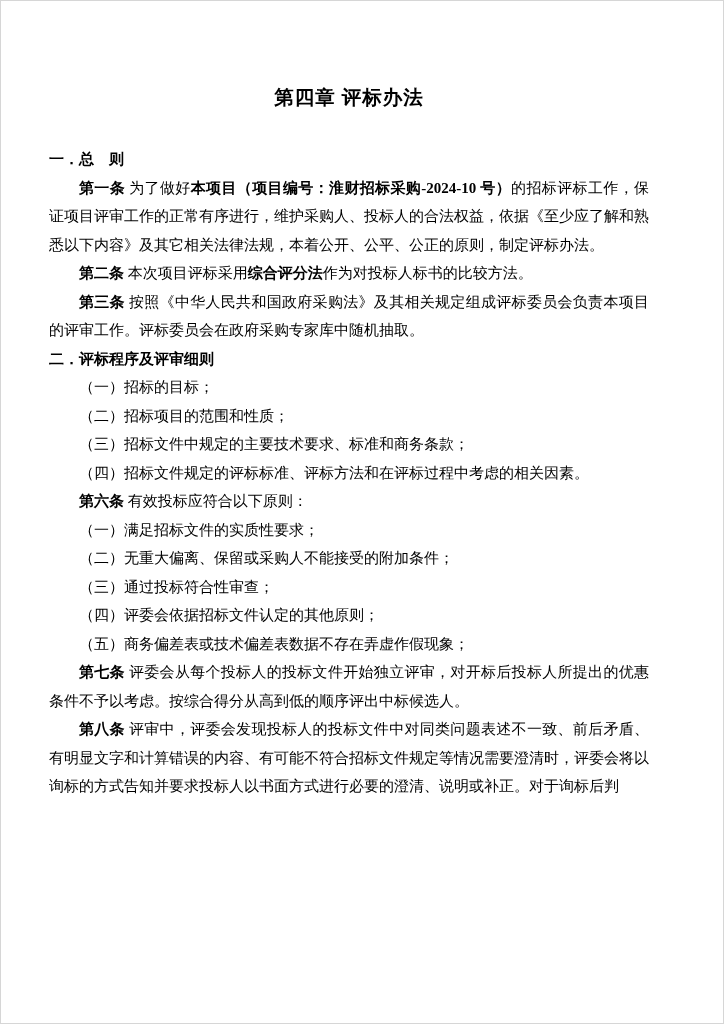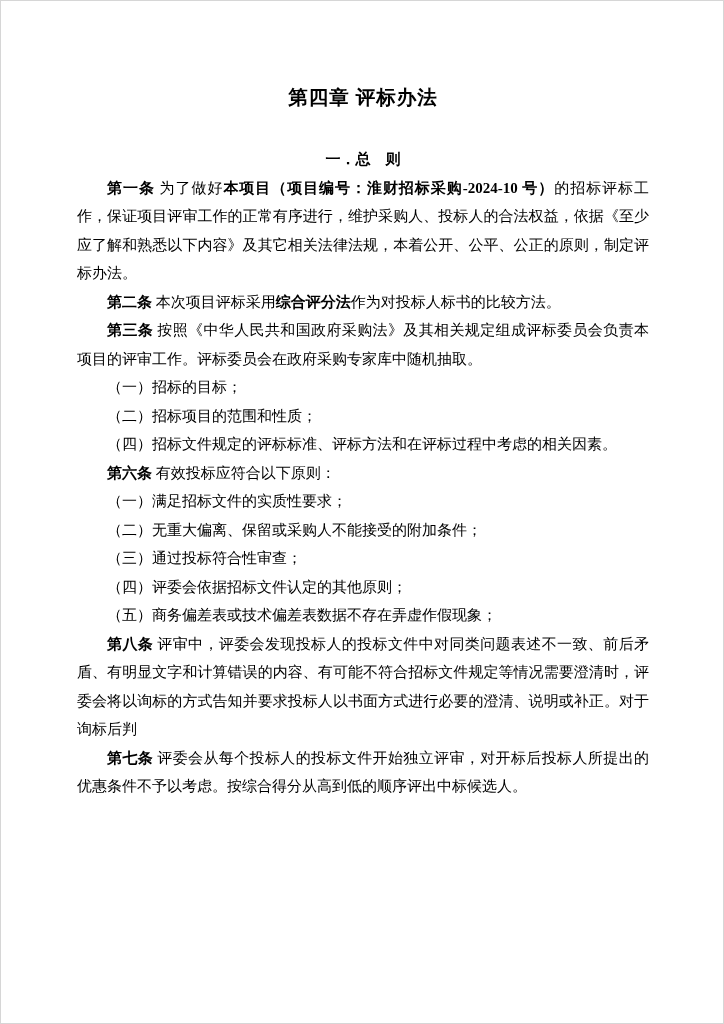--- a/index.html
+++ b/index.html
@@ -7,56 +7,58 @@
   .page {
     width:724px; height:1024px;
     margin:0 auto;
     background:#ffffff;
     border:1px solid #d6d6d6;
     position:relative;
     overflow:hidden;
     font-family:"Liberation Serif","DejaVu Serif",serif;
     color:#000000;
   }
-  .doc-body { padding:84px 74px 0 76px; }
+  .doc-body { padding:84px 74px 0 48px; }
   .block { font-size:15px; line-height:28.5px; }
   .title {
     font-size:19.5px;
     font-weight:bold;
     text-align:center;
     line-height:26px;
     margin-bottom:34px;
     letter-spacing:1px;
   }
-  .heading { font-weight:bold; text-align:center; }
+  .heading { font-weight:bold; }
   .para, .item { text-align:justify; text-indent:2em; }
   .b { font-weight:bold; }
   .page-number {
     position:absolute;
     bottom:56px; left:0; right:0;
     text-align:center;
     font-size:12px;
     font-family:"Liberation Serif","DejaVu Serif",serif;
   }
 </style>
 </head>
 <body>
 
 <div class="page">
   <div class="doc-body" id="doc-body">
       <div class="block title"><span class="b">第四章 评标办法</span></div>
       <div class="block heading"><span class="b">一．总　则</span></div>
       <div class="block para"><span class="b">第一条</span><span> 为了做好</span><span class="b">本项目（项目编号：淮财招标采购-2024-10 号）</span><span>的招标评标工作，保证项目评审工作的正常有序进行，维护采购人、投标人的合法权益，依据《至少应了解和熟悉以下内容》及其它相关法律法规，本着公开、公平、公正的原则，制定评标办法。</span></div>
       <div class="block para"><span class="b">第二条</span><span> 本次项目评标采用</span><span class="b">综合评分法</span><span>作为对投标人标书的比较方法。</span></div>
       <div class="block para"><span class="b">第三条</span><span> 按照《中华人民共和国政府采购法》及其相关规定组成评标委员会负责本项目的评审工作。评标委员会在政府采购专家库中随机抽取。</span></div>
+      <div class="block heading"><span class="b">二．评标程序及评审细则</span></div>
       <div class="block item"><span>（一）招标的目标；</span></div>
       <div class="block item"><span>（二）招标项目的范围和性质；</span></div>
+      <div class="block item"><span>（三）招标文件中规定的主要技术要求、标准和商务条款；</span></div>
       <div class="block item"><span>（四）招标文件规定的评标标准、评标方法和在评标过程中考虑的相关因素。</span></div>
       <div class="block para"><span class="b">第六条</span><span> 有效投标应符合以下原则：</span></div>
       <div class="block item"><span>（一）满足招标文件的实质性要求；</span></div>
       <div class="block item"><span>（二）无重大偏离、保留或采购人不能接受的附加条件；</span></div>
       <div class="block item"><span>（三）通过投标符合性审查；</span></div>
       <div class="block item"><span>（四）评委会依据招标文件认定的其他原则；</span></div>
       <div class="block item"><span>（五）商务偏差表或技术偏差表数据不存在弄虚作假现象；</span></div>
+      <div class="block para"><span class="b">第七条</span><span> 评委会从每个投标人的投标文件开始独立评审，对开标后投标人所提出的优惠条件不予以考虑。按综合得分从高到低的顺序评出中标候选人。</span></div>
       <div class="block para"><span class="b">第八条</span><span> 评审中，评委会发现投标人的投标文件中对同类问题表述不一致、前后矛盾、有明显文字和计算错误的内容、有可能不符合招标文件规定等情况需要澄清时，评委会将以询标的方式告知并要求投标人以书面方式进行必要的澄清、说明或补正。对于询标后判</span></div>
-      <div class="block para"><span class="b">第七条</span><span> 评委会从每个投标人的投标文件开始独立评审，对开标后投标人所提出的优惠条件不予以考虑。按综合得分从高到低的顺序评出中标候选人。</span></div>
     </div>
 </div>
 
 </body></html>

